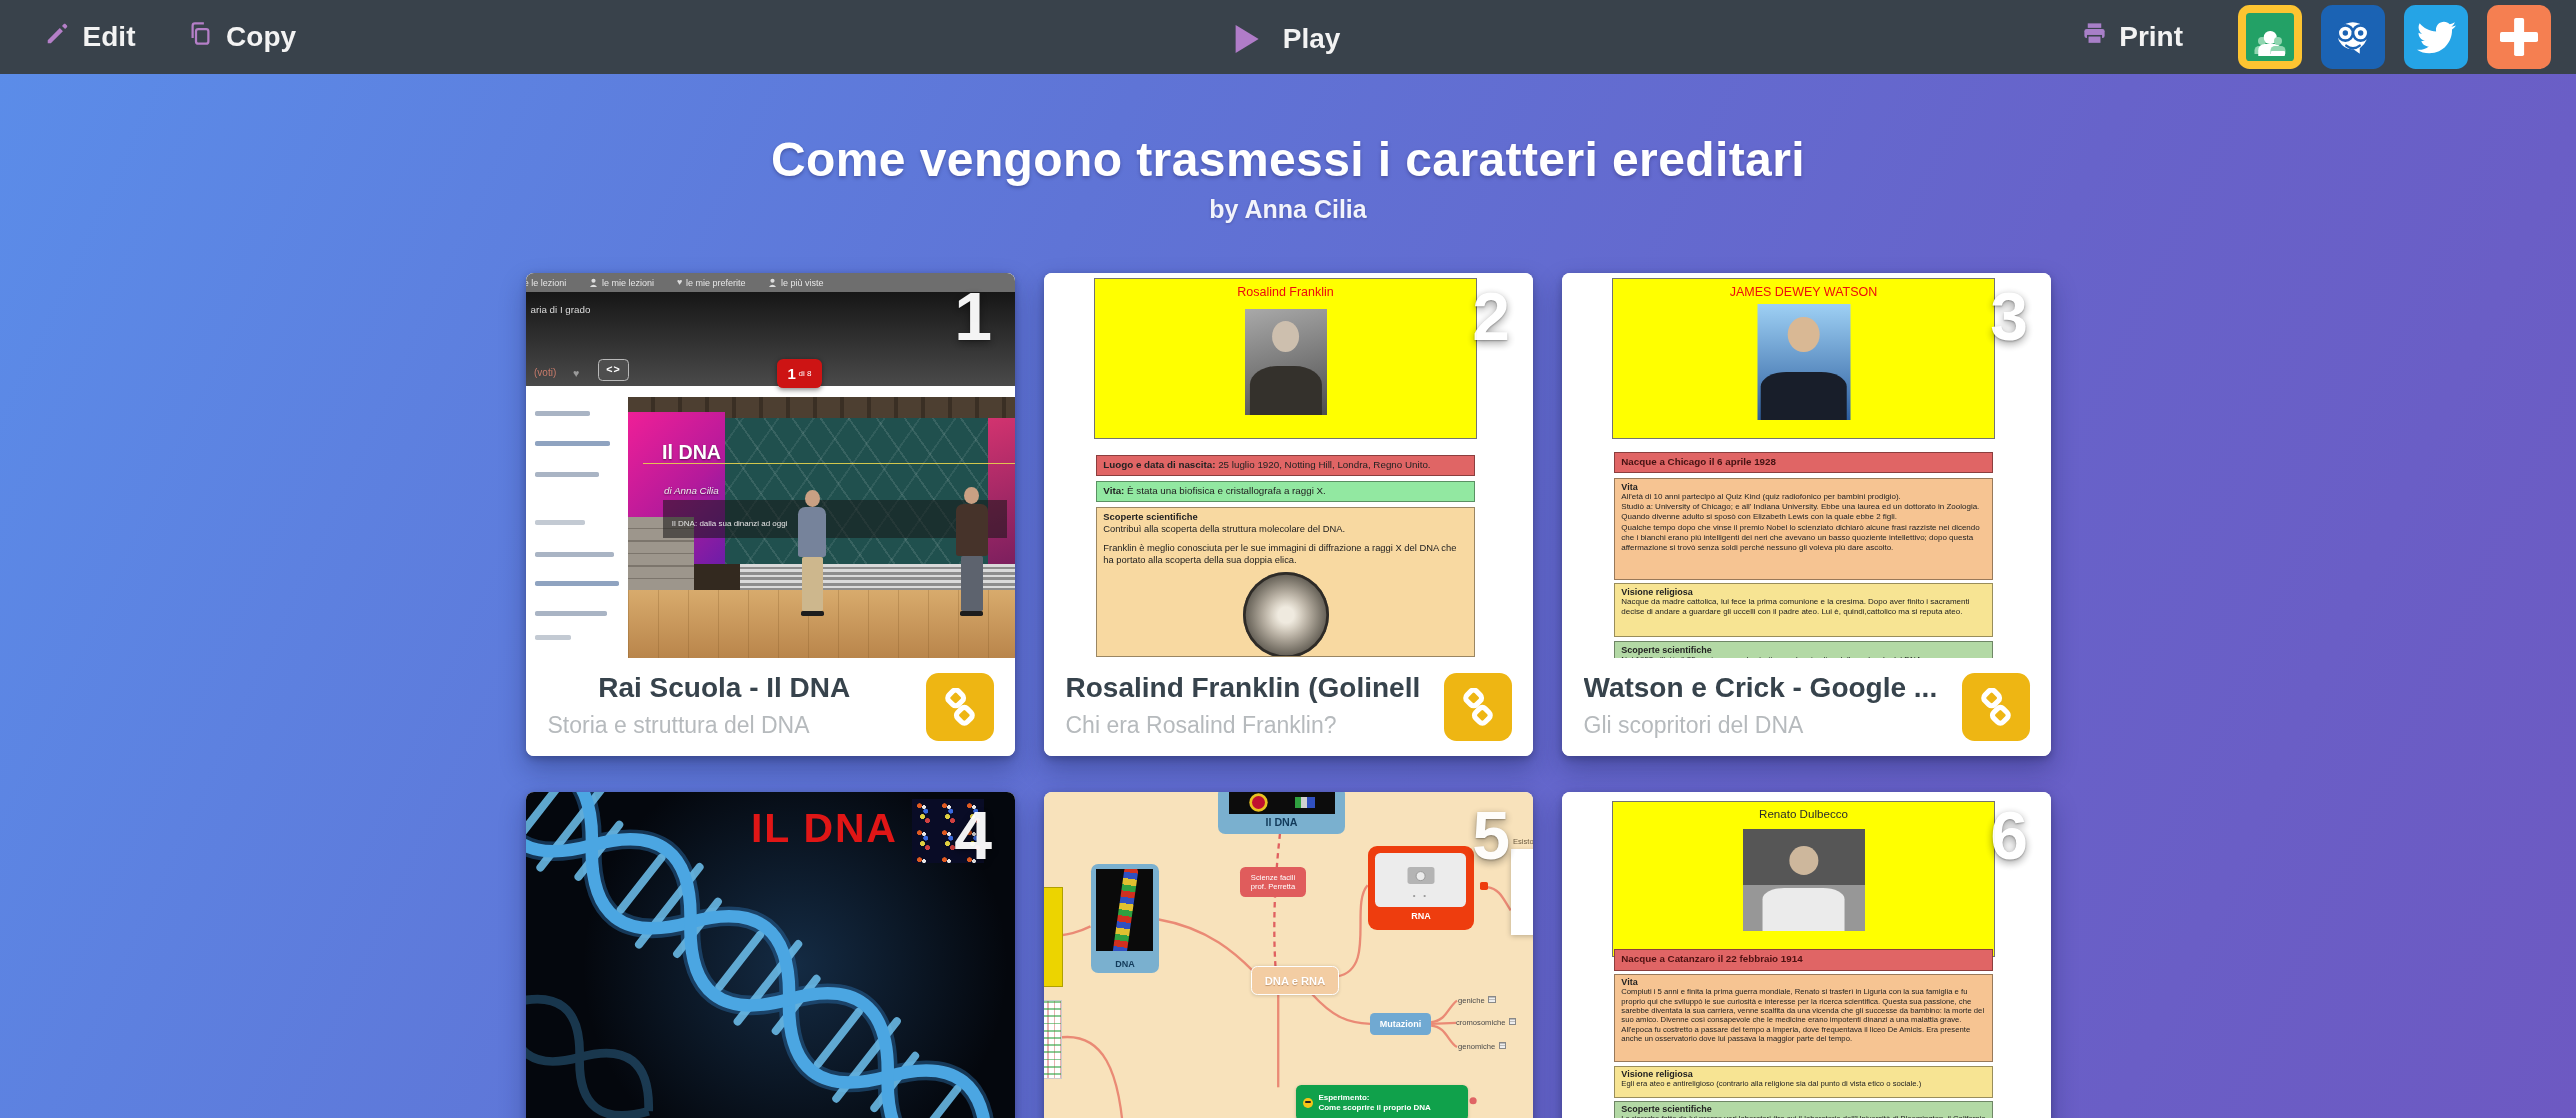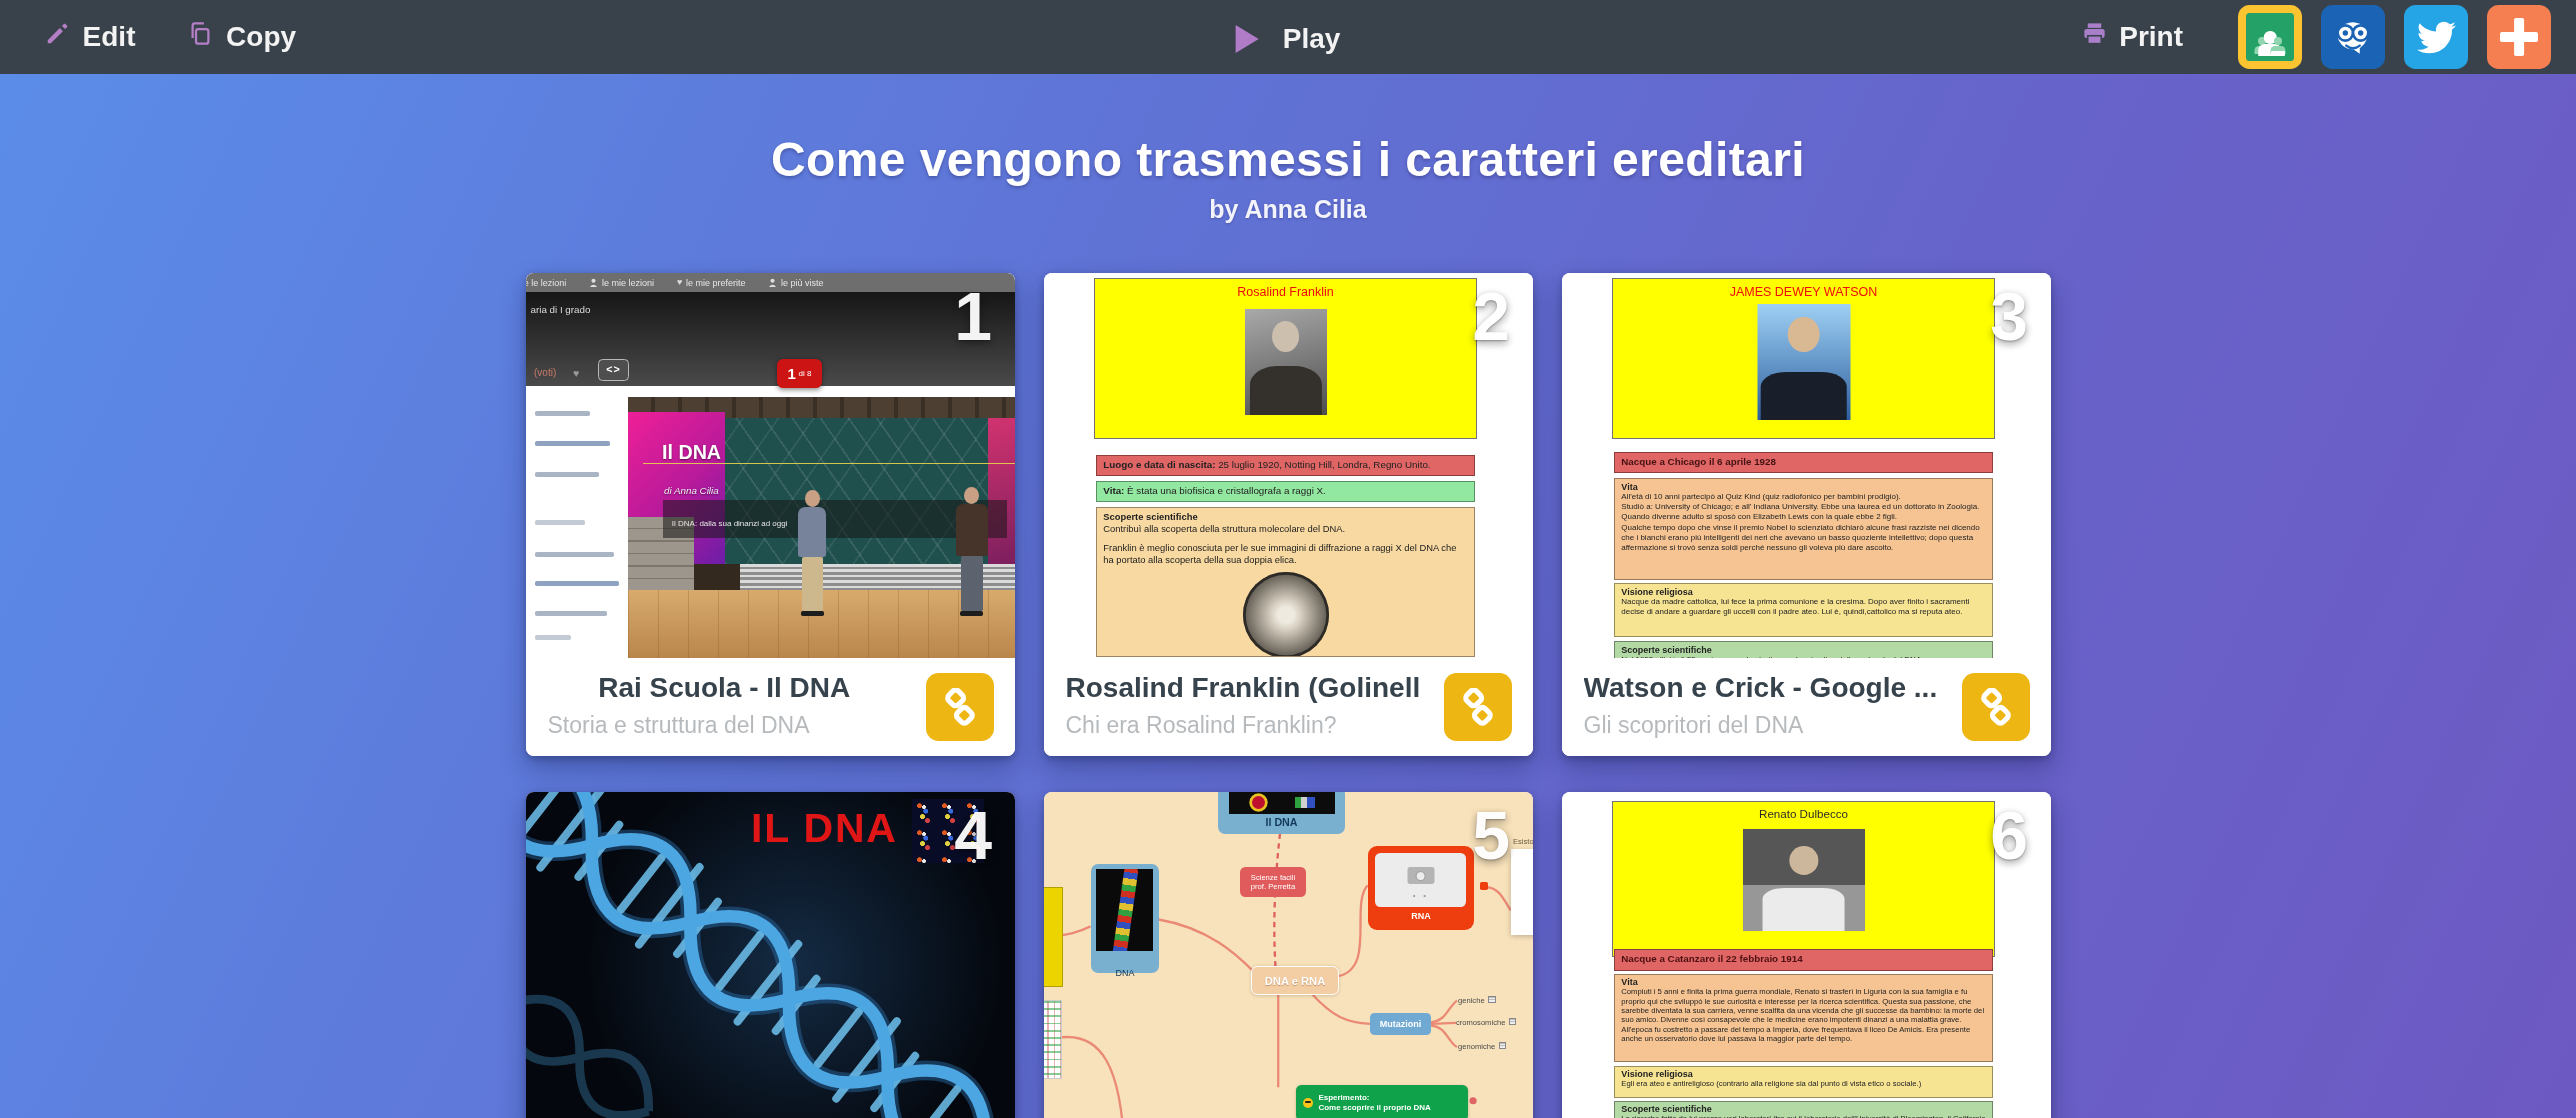--- a/index.html
+++ b/index.html
@@ -162,21 +162,21 @@
   .n-top .img::before{content:"";position:absolute;left:23px;top:3.6px;width:13.4px;height:13.4px;border-radius:50%;background:#c01030;box-shadow:0 0 0 2.7px #e8c020;}
   .n-top .img::after{content:"";position:absolute;right:19.7px;top:4.5px;width:19.7px;height:11.6px;background:linear-gradient(90deg,#2fa040 0 30%,#d0d0d0 30% 60%,#3050c0 60%);}
   .n-top .lbl{text-align:center;font-size:10.7px;font-weight:700;color:#123a5a;margin-top:2.7px;}
   .n-teacher{left:196px;top:75px;width:66px;height:30px;background:#e05c5c;border-radius:5.4px;color:#fff;
     font-size:7.6px;line-height:9px;text-align:center;display:flex;align-items:center;justify-content:center;}
   .n-dna{left:47px;top:72px;width:68px;height:109px;background:#7ab0cf;border-radius:7.2px;padding:5.4px 5.4px 0;}
   .n-dna .img{width:57px;height:82px;background:#0a0a0a;position:relative;overflow:hidden;}
   .n-dna .img::before{content:"";position:absolute;left:21.5px;top:-3.6px;width:14.3px;height:98px;
     background:repeating-linear-gradient(180deg,#d03020 0 6.3px,#3050c0 6.3px 12.5px,#e0c030 12.5px 19px,#30a040 19px 25px);
     transform:rotate(8deg);border-radius:5.4px;}
-  .n-dna .lbl{text-align:center;font-size:9px;font-weight:400;color:#123a5a;margin-top:17px;}
+  .n-dna .lbl{text-align:center;font-size:9px;font-weight:700;color:#123a5a;margin-top:8px;}
   .n-rna{left:324px;top:54px;width:106px;height:84px;background:#ee3d0e;border-radius:9px;padding:7.2px;}
   .n-rna .pad{width:91px;height:54px;background:#ececec;border-radius:5.4px;position:relative;}
   .cam{position:absolute;left:50%;top:14.3px;transform:translateX(-50%);width:27px;height:17px;background:#b4b4b4;border-radius:2.7px;}
   .cam::before{content:"";position:absolute;left:50%;top:50%;transform:translate(-50%,-50%);width:9.8px;height:9.8px;border-radius:50%;background:#ececec;border:1.8px solid #9a9a9a;box-sizing:border-box;}
   .cam-dots{position:absolute;left:50%;transform:translateX(-50%);top:38px;font-size:8px;color:#9a9a9a;letter-spacing:2.7px;}
   .n-rna .lbl{text-align:center;font-size:9px;font-weight:700;color:#fff;margin-top:3.6px;}
   .n-center{left:207px;top:174px;width:88px;height:29px;background:#f3cda3;border:1.8px solid #fff;border-radius:6.3px;
     color:#fff;font-size:11.2px;font-weight:700;display:flex;align-items:center;justify-content:center;
     text-shadow:0 0.9px 0.9px rgba(150,100,60,.5);box-shadow:0 0.9px 3.6px rgba(0,0,0,.15);}
   .n-mut{left:326px;top:221px;width:61px;height:21.5px;background:#70a9d2;border-radius:4.5px;color:#fff;

